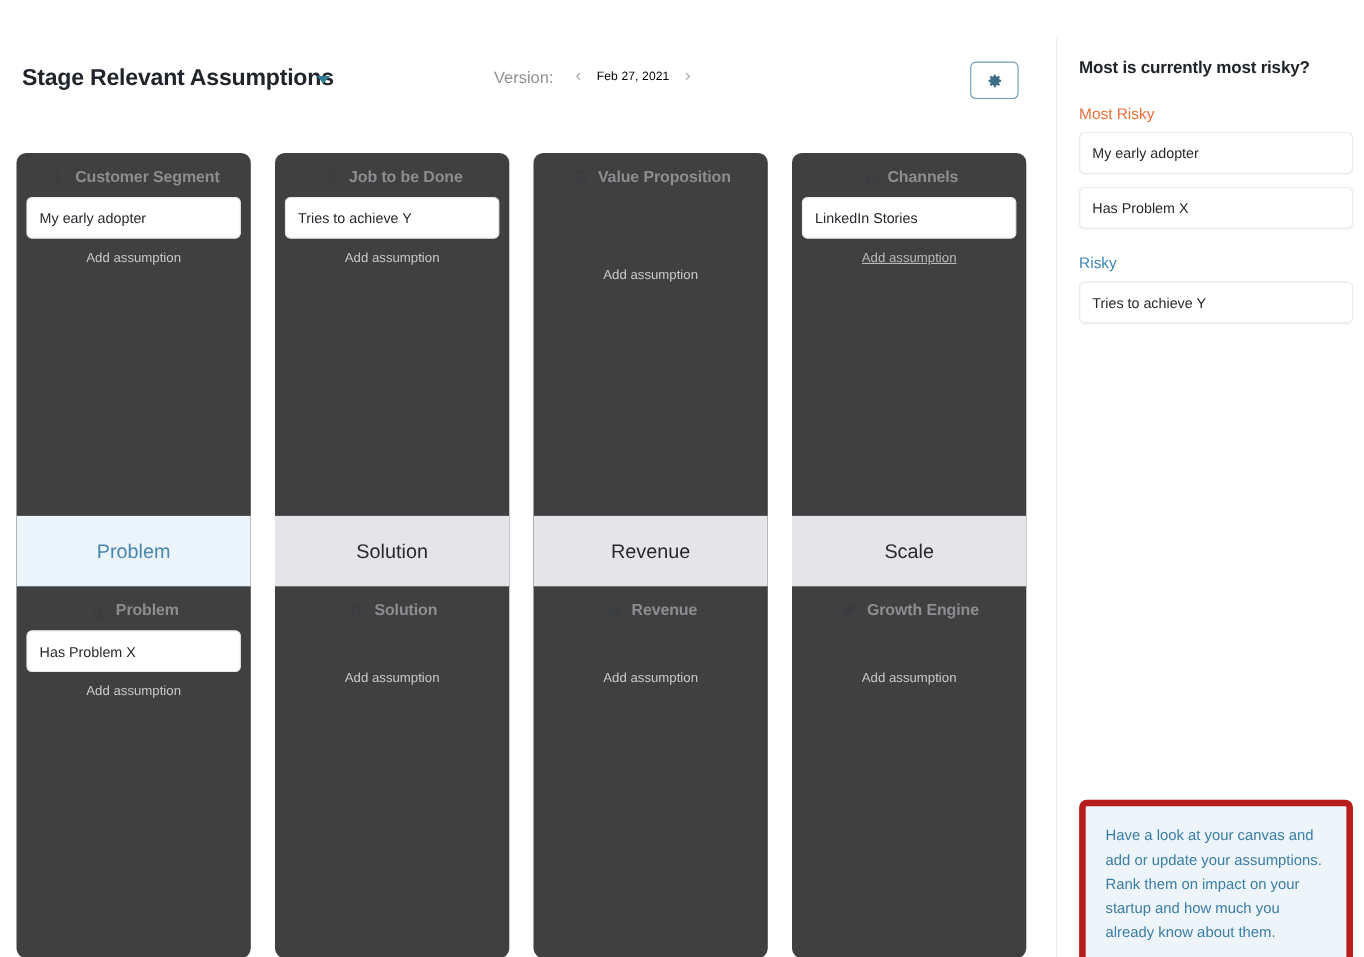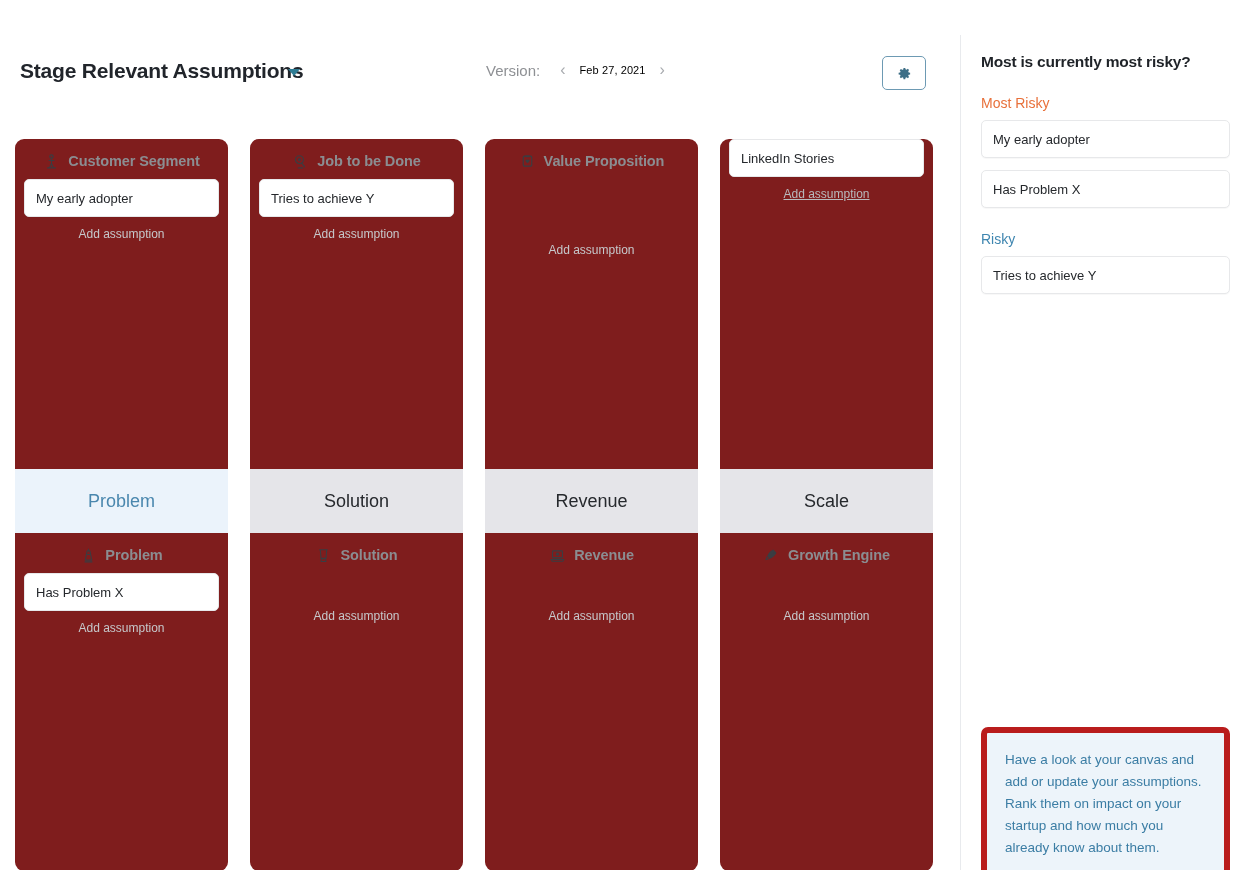--- a/index.html
+++ b/index.html
@@ -35,21 +35,21 @@
   #title-caret {
     position: absolute; left: 288px; top: 34px;
     width: 0; height: 0;
     border-left: 6px solid transparent;
     border-right: 6px solid transparent;
     border-top: 7px solid #2f7d95;
     cursor: pointer;
   }
 
   #version-block {
-    position: absolute; left: 486px; top: 26px;
+    position: absolute; left: 449px; top: 26px;
     display: flex; align-items: center; gap: 0px;
     font-size: 15px; color: #8e9094;
   }
   #version-label { margin-right: 14px; }
   .ver-arrow {
     font-size: 16px; color: #a8abaf; cursor: pointer;
     padding: 0 6px; line-height: 18px; user-select: none;
   }
   #version-value {
     font-size: 11px; color: #000000; margin: 0 8px;
@@ -66,21 +66,21 @@
   #settings-button svg { width: 15px; height: 15px; display: block; }
 
   
   #columns {
     position: absolute; left: 15px; top: 104px;
     width: 931px; height: 732px;
     display: flex; gap: 22px;
   }
   .column {
     width: 213px; height: 732px;
-    background: #7f1d1d;
+    background: #404040;
     border-radius: 9px;
     display: flex; flex-direction: column;
     overflow: hidden;
     position: relative;
   }
 
   .col-section { position: relative; }
   .col-section.top { height: 330px; }
   .col-section.bottom { flex: 1 1 auto; }
 
@@ -274,20 +274,28 @@
               <path d="M3 17.5h18l-1.5 2.5h-15z" fill="none" stroke="#3a3d42" stroke-width="1.5" stroke-linejoin="round"></path>
             </svg>
             <span class="hdr-text">Revenue</span>
           </div>
           <div class="add-assumption offset-bottom">Add assumption</div>
         </div>
       </div>
 
       <div class="column">
         <div class="col-section top">
+          <div class="col-header">
+            <svg class="hdr-icon" viewBox="0 0 24 24">
+              <path d="M3.5 13.5l9-5.5v9z" fill="#3a3d42"></path>
+              <path d="M5.5 13.2l1.5 5.5 2.5-.7-1.4-4.3z" fill="#3a3d42"></path>
+              <path d="M15 8.5a5 5 0 0 1 0 7M17.5 6a8 8 0 0 1 0 12" fill="none" stroke="#3a3d42" stroke-width="1.5" stroke-linecap="round"></path>
+            </svg>
+            <span class="hdr-text">Channels</span>
+          </div>
           <div class="card-list">
             <div class="assumption-card">LinkedIn Stories</div>
           </div>
           <div class="add-assumption hover">Add assumption</div>
         </div>
         <div class="stage-band">Scale</div>
         <div class="col-section bottom">
           <div class="col-header">
             <svg class="hdr-icon" viewBox="0 0 24 24">
               <path d="M14.5 3.5c-4 1.5-7.5 6-8.5 9.5l3.5 3.5c3.5-1 8-4.5 9.5-8.5z" fill="#3a3d42"></path>

